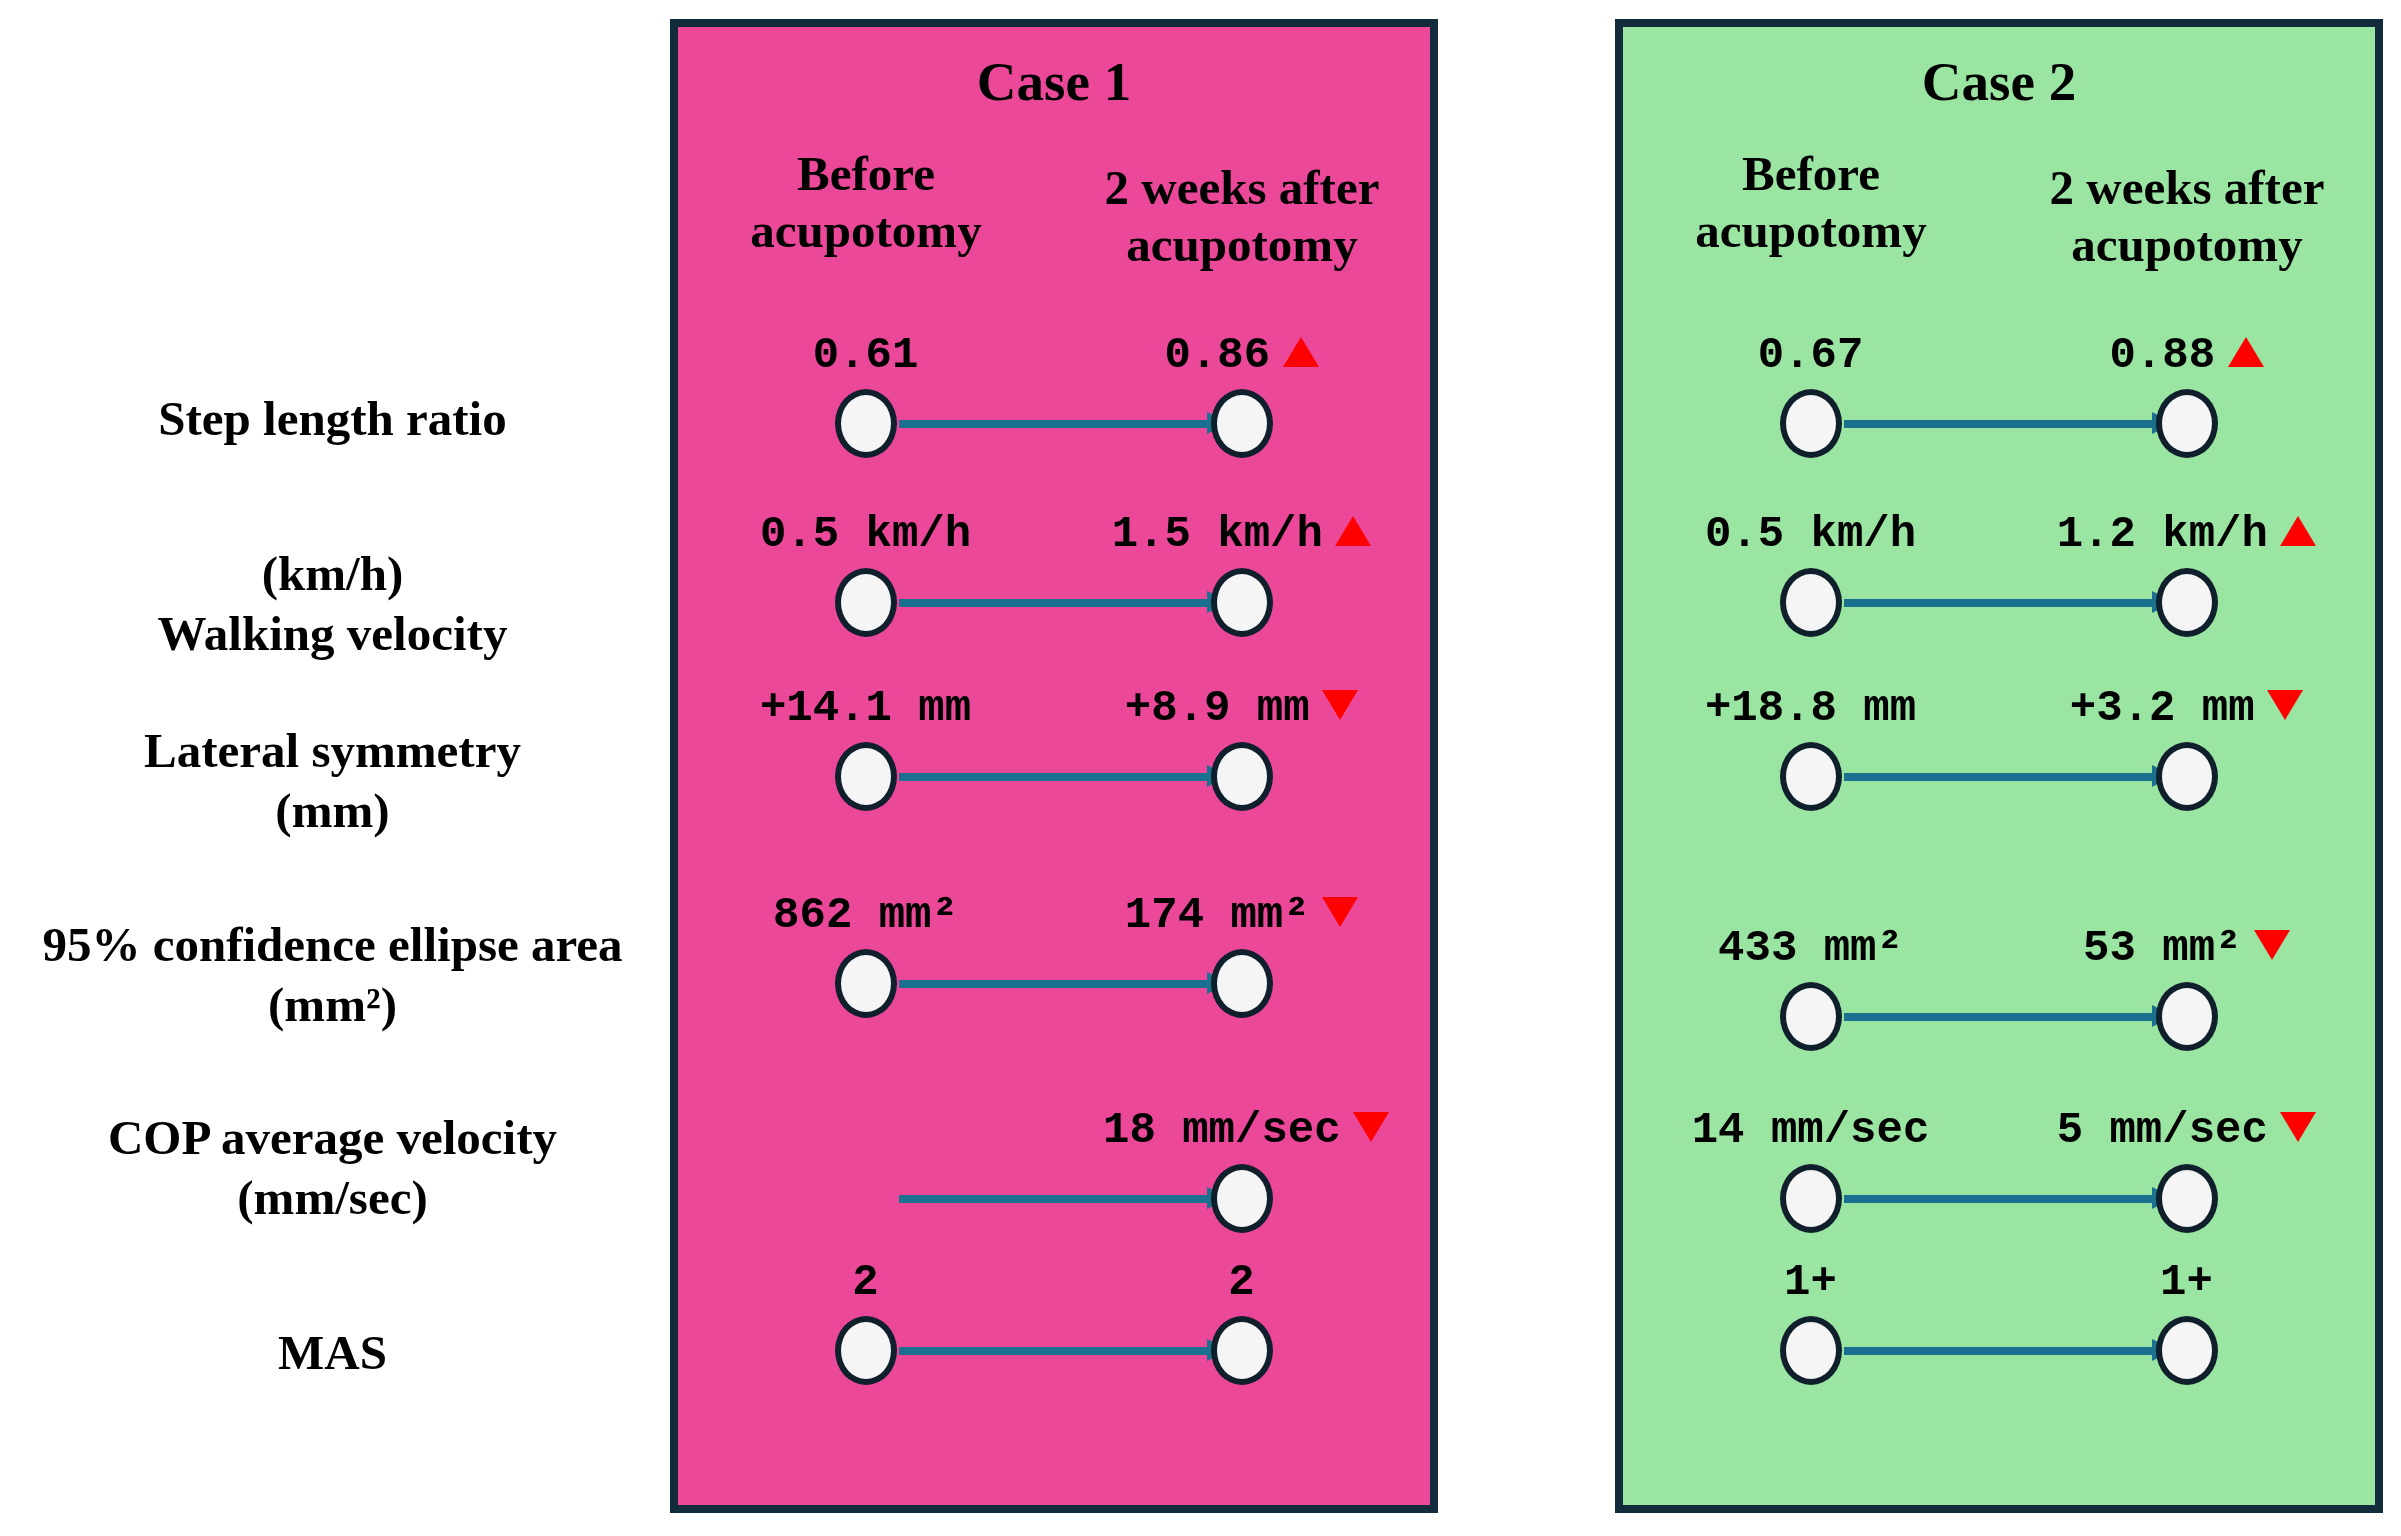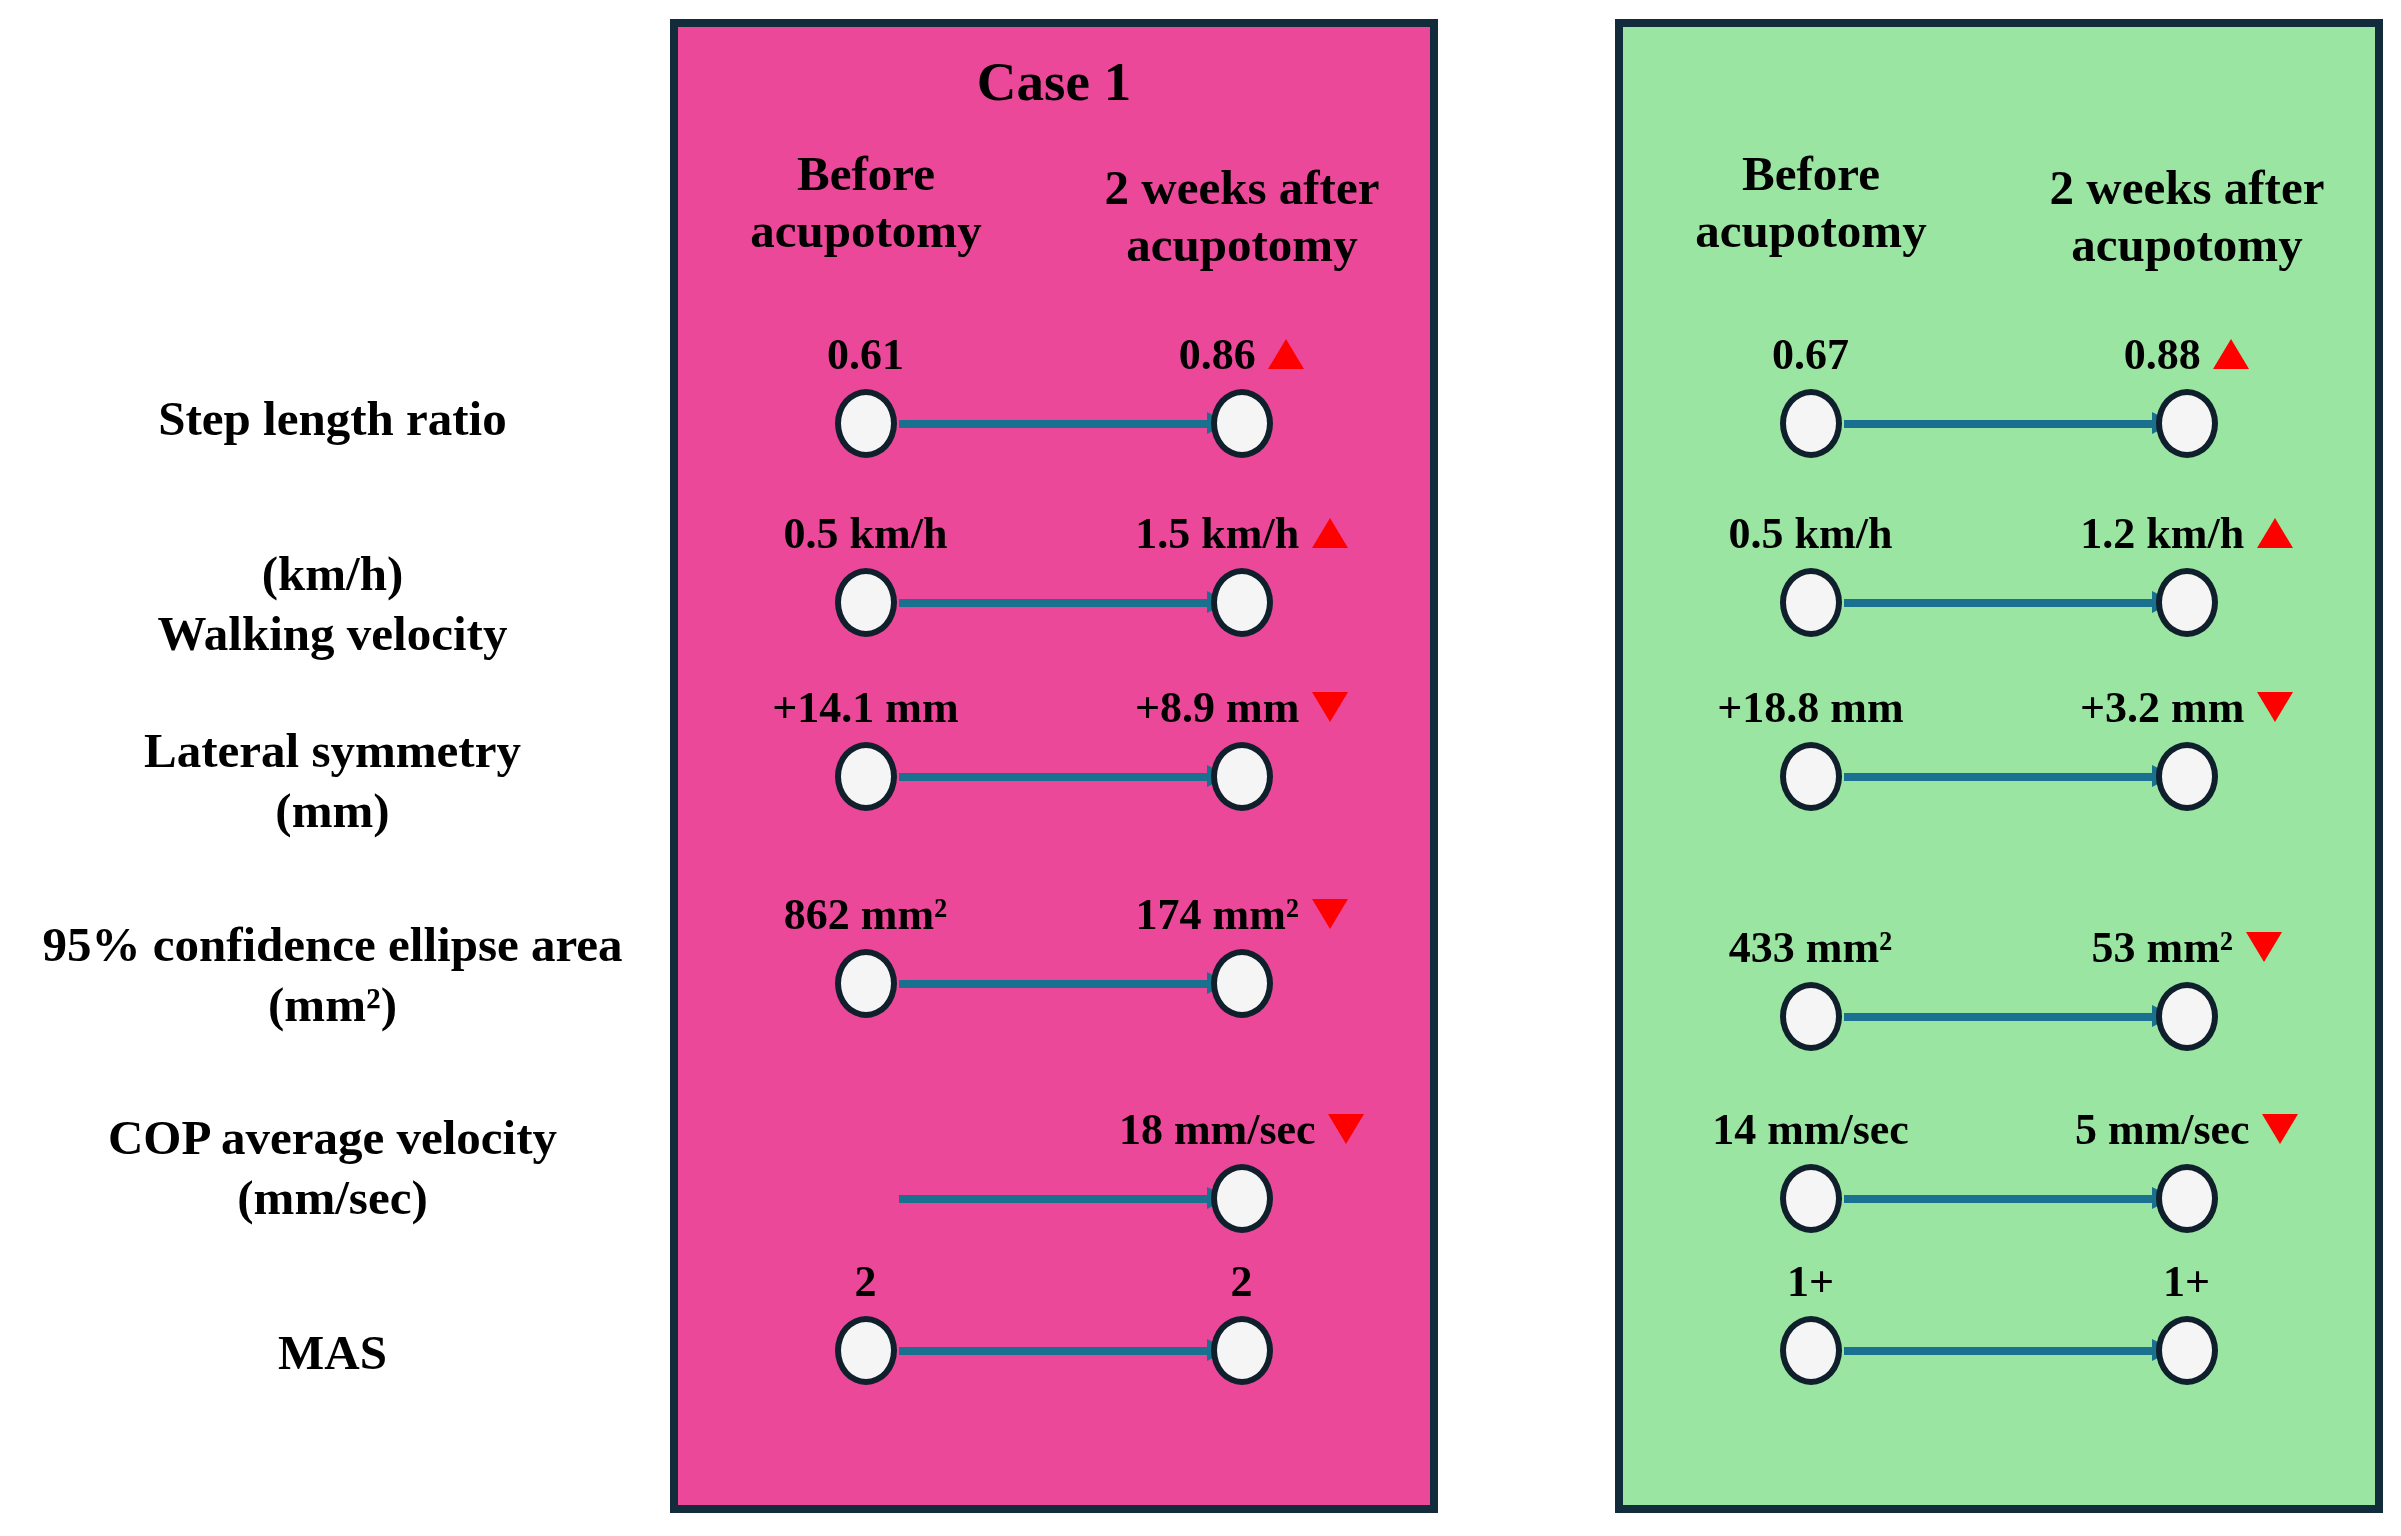--- a/index.html
+++ b/index.html
@@ -21,21 +21,21 @@
   .panel-title{
     position:absolute;top:54px;left:0;width:100%;text-align:center;
     font-size:55px;line-height:55px;transform:translateY(-50%);margin:0;
   }
   .hdr{
     position:absolute;top:118px;width:50%;text-align:center;
     font-size:49px;line-height:57px;
   }
   .hdr.left{left:0;text-align:center;}
   .hdr.right{left:50%;margin-top:14px;}
-  .row{position:absolute;left:0;width:100%;height:166px;}
+  .row{position:absolute;left:0;width:100%;height:166px;font-family:Liberation Mono, monospace;}
   .cell{position:absolute;top:0;width:277px;text-align:center;}
   .cell.before{left:calc(25% - 139px);}
   .cell.after{left:calc(75% - 139px);}
   .value{font-size:44px;line-height:54px;height:54px;white-space:nowrap;}
   .dot{
     width:62px;height:69px;margin:7px auto 0;
     border:6.2px solid #101F2C;border-radius:50%;
     background:#F5F5F5;box-sizing:border-box;
   }
   .arrow{
@@ -162,20 +162,21 @@
       </div>
       <div class="arrow"></div>
       <div class="cell after">
         <div class="value"><span>2</span></div>
         <div class="dot"></div>
       </div>
     </div>
   </section>
 
   <section class="panel" style="left: 1615px; background: rgb(155, 229, 162);">
+    <h2 class="panel-title">Case 2</h2>
     <div class="hdr left">
       <div>Before</div>
       <div>acupotomy</div>
     </div>
     <div class="hdr right">
       <div>2 weeks after</div>
       <div>acupotomy</div>
     </div>
 
     <div class="row" style="top:301px">

